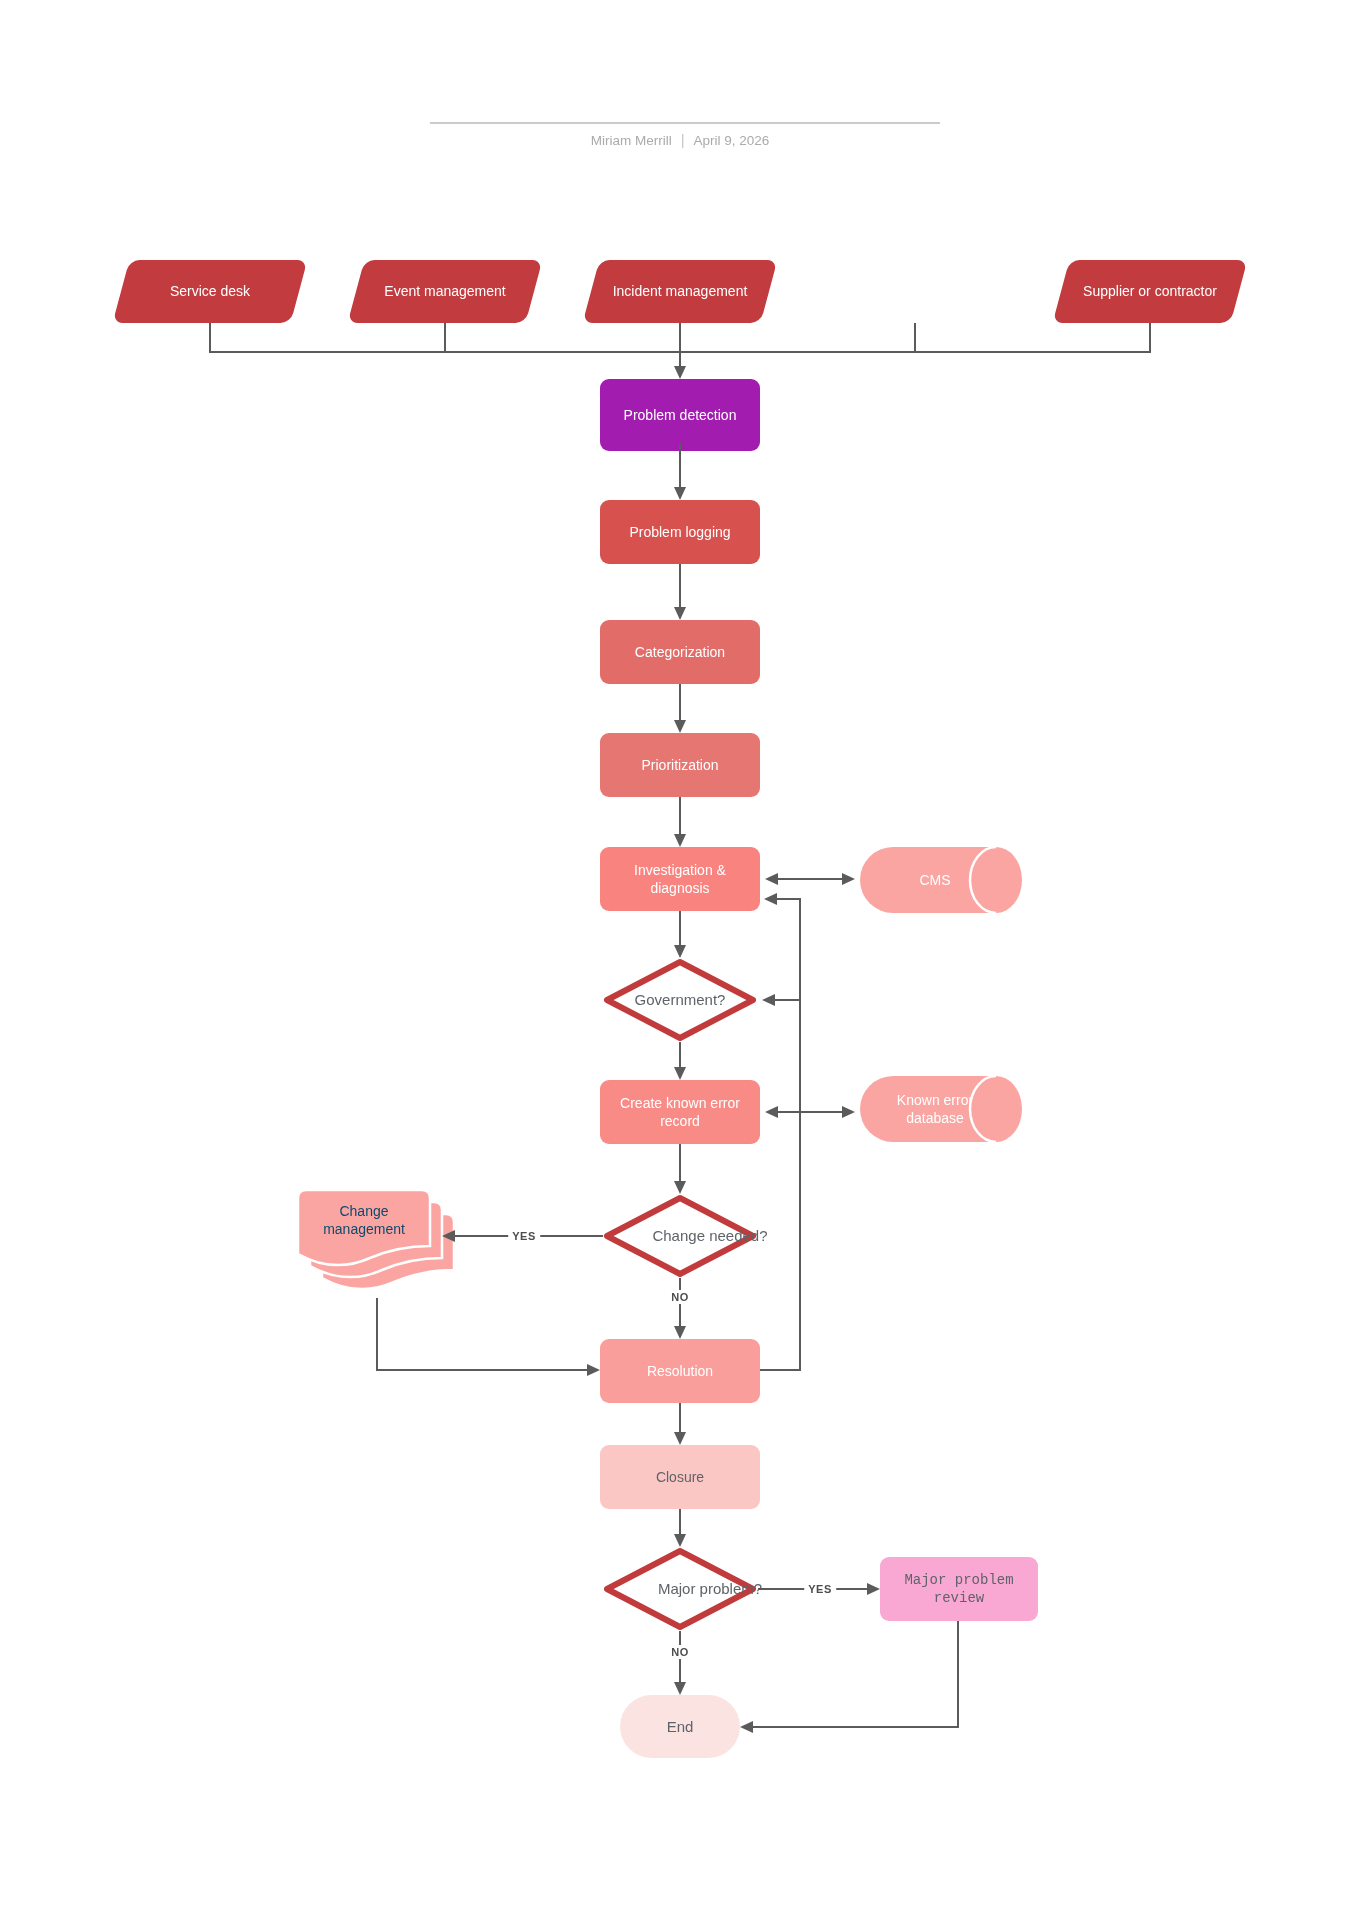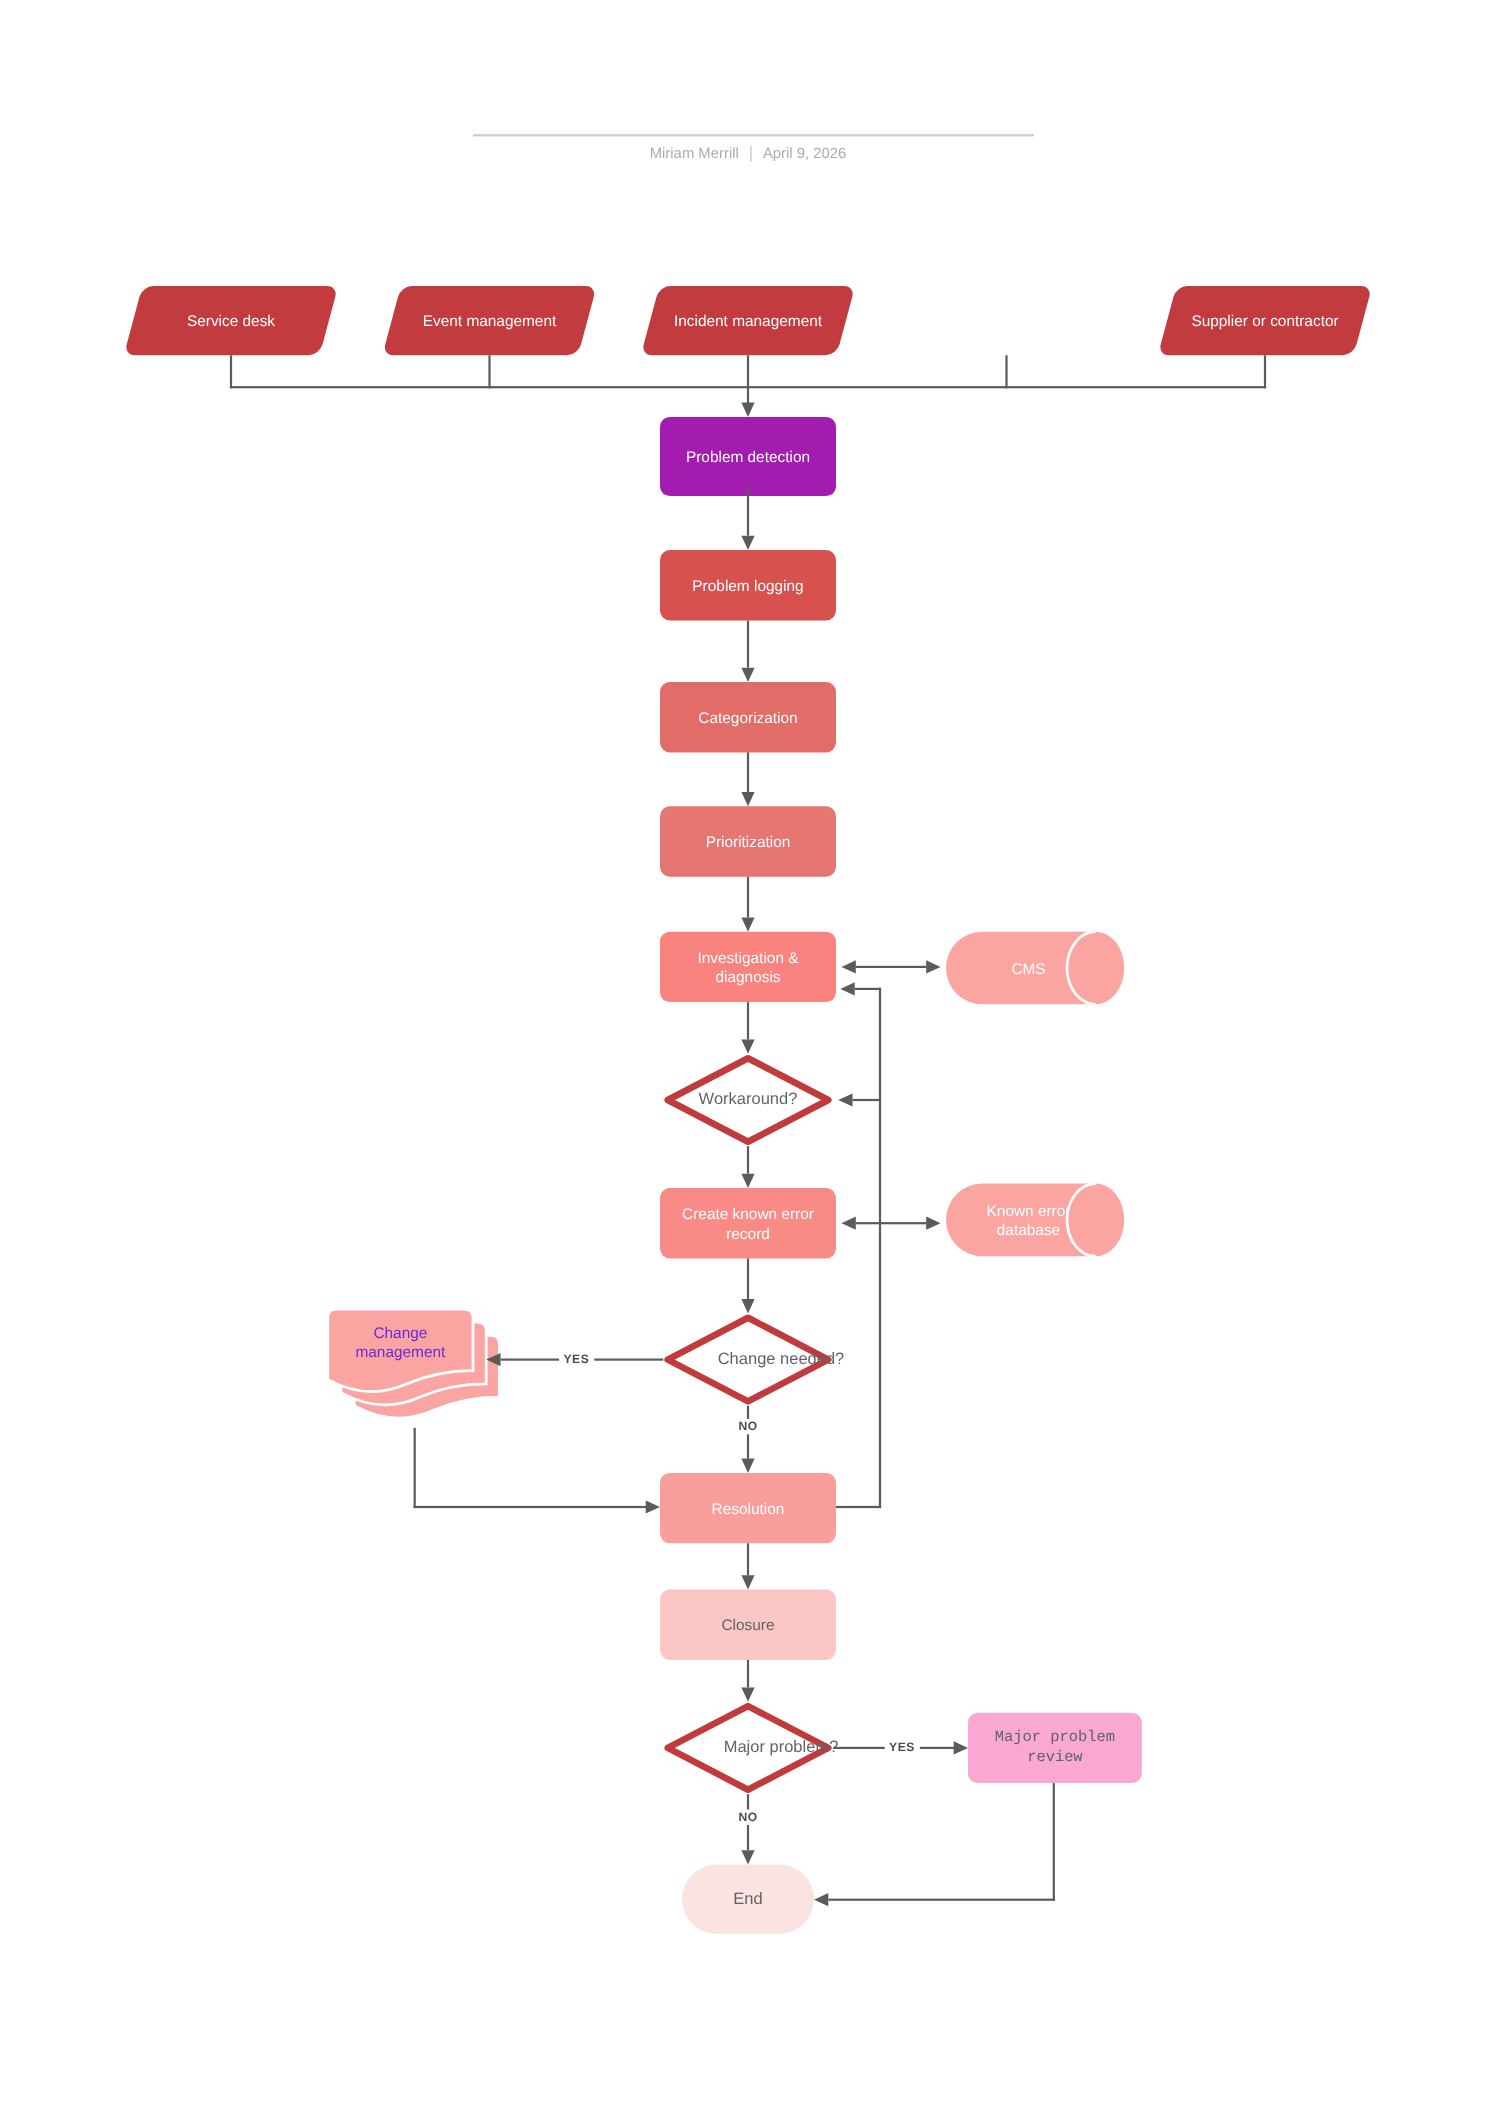--- a/index.html
+++ b/index.html
@@ -31,21 +31,21 @@
   .diamond svg{position:absolute;left:0;top:0;}
   .diamond .lbl{position:absolute;left:0;top:0;width:100%;height:100%;display:flex;align-items:center;
                 justify-content:center;text-align:center;color:#5F6368;font-size:15px;line-height:1.25;}
 
   
   .cyl{position:absolute;width:168px;height:70px;}
   .cyl .lbl{position:absolute;left:10px;top:0;width:130px;height:100%;display:flex;align-items:center;
             justify-content:center;text-align:center;color:#fff;font-size:14px;line-height:1.3;}
   .multidoc{position:absolute;width:162px;height:114px;}
   .multidoc .lbl{position:absolute;left:0;top:12px;width:132px;display:flex;align-items:center;
-                 justify-content:center;text-align:center;color:#6d28d9;font-size:14px;line-height:1.3;}
+                 justify-content:center;text-align:center;color:#0c4a6e;font-size:14px;line-height:1.3;}
 
   
   .hl,.vl{position:absolute;background:#5B5B5B;}
   .hl{height:2px;} .vl{width:2px;}
   .ah{position:absolute;width:0;height:0;}
   .ah.d{border-left:6px solid transparent;border-right:6px solid transparent;border-top:13px solid #5B5B5B;}
   .ah.l{border-top:6px solid transparent;border-bottom:6px solid transparent;border-right:13px solid #5B5B5B;}
   .ah.r{border-top:6px solid transparent;border-bottom:6px solid transparent;border-left:13px solid #5B5B5B;}
   .edge-lbl{position:absolute;background:#fff;color:#4D4D4D;font-size:11px;font-weight:bold;
             letter-spacing:.5px;padding:1px 4px;transform:translate(-50%,-50%);}
@@ -116,21 +116,21 @@
       <span>Closure</span>
     </div>
   <div class="node gray pill" style="left:620px;top:1695px;width:120px;height:63px;background:#FBE3E2;">
       <span>End</span>
     </div>
 
   <div class="diamond" style="left:602px;top:958px;">
     <svg width="156" height="84" viewBox="0 0 156 84">
       <path d="M78 4 L151 42 L78 80 L5 42 Z" fill="#ffffff" stroke="#C23B3C" stroke-width="6" stroke-linejoin="round"></path>
     </svg>
-    <div class="lbl">Workaround?</div>
+    <div class="lbl">Government?</div>
   </div>
   <div class="diamond" style="left:602px;top:1194px;">
     <svg width="156" height="84" viewBox="0 0 156 84">
       <path d="M78 4 L151 42 L78 80 L5 42 Z" fill="#ffffff" stroke="#C23B3C" stroke-width="6" stroke-linejoin="round"></path>
     </svg>
     <div class="lbl" style="padding:0 30px;">Change needed?</div>
   </div>
   <div class="diamond" style="left:602px;top:1547px;">
     <svg width="156" height="84" viewBox="0 0 156 84">
       <path d="M78 4 L151 42 L78 80 L5 42 Z" fill="#ffffff" stroke="#C23B3C" stroke-width="6" stroke-linejoin="round"></path>

